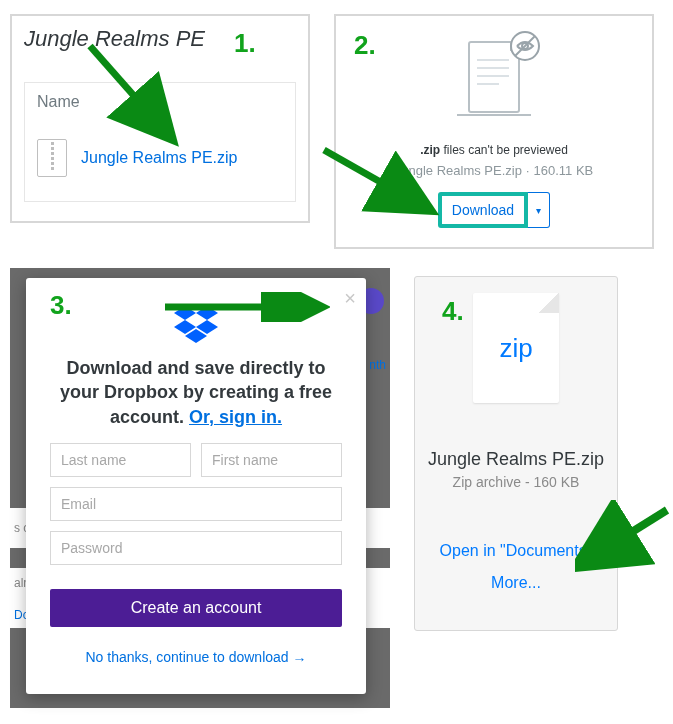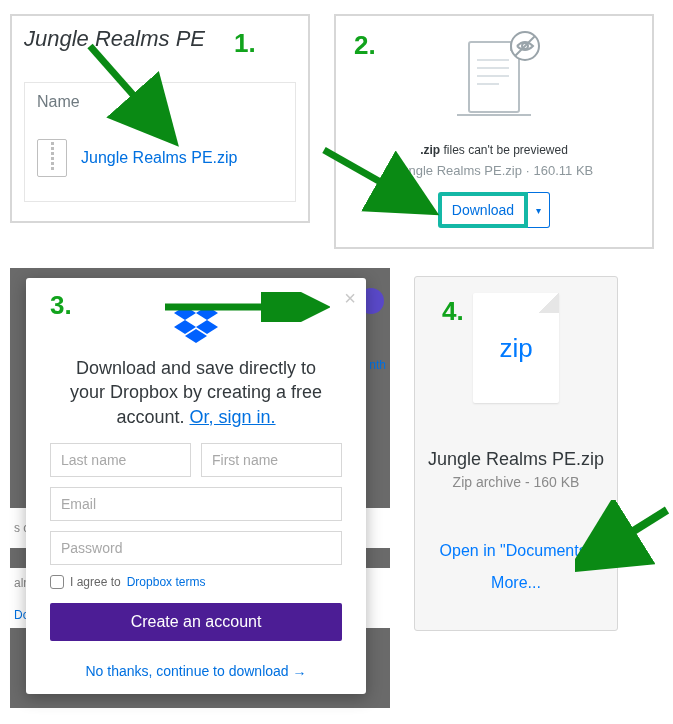--- a/index.html
+++ b/index.html
@@ -27,21 +27,21 @@
 
   
   .panel3-wrap { position: absolute; left: 10px; top: 268px; width: 380px; height: 440px; background: #6a6a6a; }
   .panel3-bg-stripe { position: absolute; top: 240px; left: 0; right: 0; height: 40px; background: #fff; font-size: 12px; color: #888; padding-left: 4px; display:flex; align-items:center;}
   .panel3-bg-stripe2 { position: absolute; top: 300px; left: 0; right: 0; height: 60px; background: #fff; font-size: 12px; color: #888; padding:8px 4px;}
   .orb { position: absolute; right: 6px; top: 20px; width: 26px; height: 26px; background: #5a49c9; border-radius: 50%; }
   .nth-text { position: absolute; right: 4px; top: 90px; color: #0070e0; font-size: 12px; }
   .modal { position: absolute; left: 16px; top: 10px; right: 24px; bottom: 14px; background: #fff; border-radius: 3px; box-shadow: 0 4px 16px rgba(0,0,0,0.3); padding: 20px 24px 14px; text-align: center; }
   .close-x { position: absolute; right: 10px; top: 10px; color: #c8c8c8; font-size: 20px; cursor: pointer; line-height: 1; }
   .dbx-icon { color: #0061fe; margin: 8px auto 8px; }
-  .modal-head { font-size: 18px; color: #33393d; line-height: 1.35; font-weight: 400; margin-bottom: 14px; padding: 0 6px; text-align: center; }
+  .modal-head { font-size: 18px; color: #33393d; line-height: 1.35; font-weight: 700; margin-bottom: 14px; padding: 0 6px; text-align: center; }
   .modal-head a { color: #0070e0; text-decoration: underline; cursor: pointer; }
   .row { display: flex; gap: 10px; margin-bottom: 10px; }
   .inp { width: 100%; border: 1px solid #d7d7d7; padding: 8px 10px; font-size: 14px; color: #555; }
   .inp::placeholder { color: #a8a8a8; }
   .terms { display: flex; align-items: center; gap: 6px; font-size: 12px; color: #666; margin-top: 4px; text-align: left; }
   .terms a { color: #0070e0; cursor: pointer; }
   .terms .cb { width: 14px; height: 14px; border: 1.5px solid #888; border-radius: 3px; display:inline-block; }
   .create-btn { width: 100%; background: #4c1d95; color: #fff; border: none; padding: 10px; font-size: 16px; margin-top: 14px; border-radius: 2px; cursor: pointer; }
   .nothanks { display: block; margin-top: 22px; color: #0070e0; font-size: 14px; cursor: pointer; }
 
@@ -123,25 +123,20 @@
     <div class="row">
       <input class="inp" placeholder="Last name" style="">
       <input class="inp" placeholder="First name" style="">
     </div>
     <div class="row">
         <input class="inp" placeholder="Email" style="">
       </div>
     <div class="row">
         <input class="inp" type="password" placeholder="Password" style="">
       </div>
-    <div class="terms">
-      <span class="cb"></span>
-      <span>I agree to </span>
-      <a>Dropbox terms</a>
-    </div>
     <button class="create-btn">Create an account</button>
     <a class="nothanks">No thanks, continue to download →</a>
   </div>
 </div>
 
 <div class="panel4">
   <div class="bigfile">
       <span>zip</span>
     </div>
   <div class="p4-name">Jungle Realms PE.zip</div>

